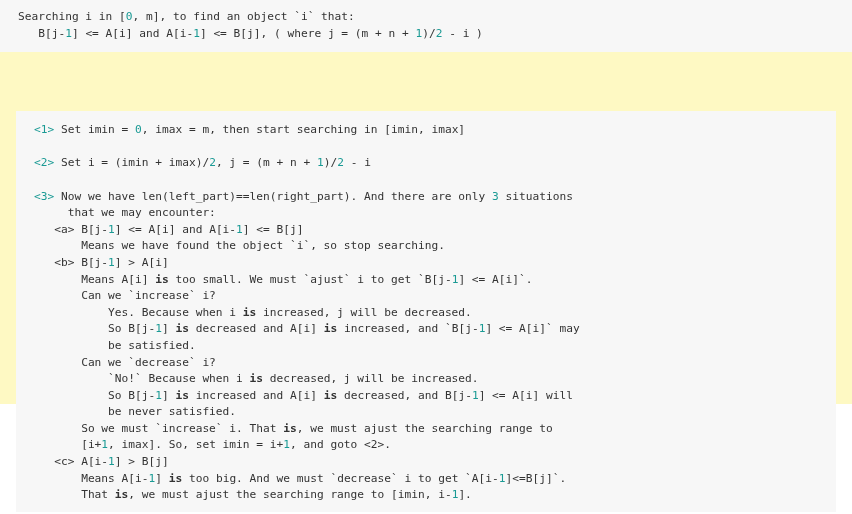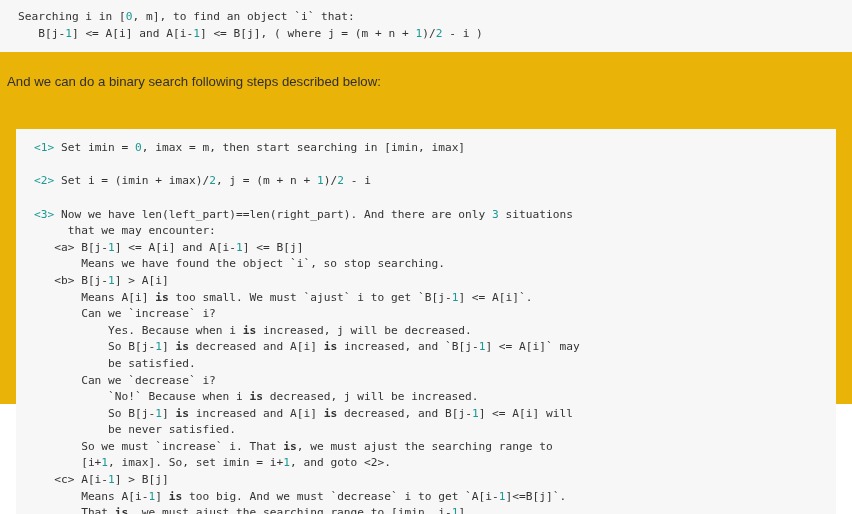--- a/index.html
+++ b/index.html
@@ -11,21 +11,21 @@
     width: 852px;
     height: 514px;
     overflow: hidden;
     font-family: "Liberation Sans", sans-serif;
     color: #2b2b2b;
   }
   .page {
     width: 852px;
     height: 404px;
     position: relative;
-    background: #eab308;
+    background: #fef9c3;
   }
 
   
   .codeblock {
     background: #f7f7f7;
     font-family: "DejaVu Sans Mono", monospace;
     font-size: 11.2px;
     line-height: 16.6px;
     color: #333333;
     white-space: pre;
@@ -66,21 +66,20 @@
 </head>
 <body>
 
 <div class="page">
 
   <pre class="codeblock" id="block-top"><span class="line"><span class="plain">Searching i in [</span><span class="num">0</span><span class="plain">, m], to find an object `i` that:</span></span>
 <span class="line"><span class="plain">   B[j-</span><span class="num">1</span><span class="plain">] &lt;= A[i] and A[i-</span><span class="num">1</span><span class="plain">] &lt;= B[j], ( where j = (m + n + </span><span class="num">1</span><span class="plain">)/</span><span class="num">2</span><span class="plain"> - i )</span></span></pre>
 
   <div id="spacer-a"></div>
 
-  <p class="prose">And we can do a binary search following steps described below:</p>
 
   <div id="spacer-b"></div>
 
   <pre class="codeblock" id="block-main"><span class="line"><span class="mark">&lt;1&gt;</span><span class="plain"> Set imin = </span><span class="num">0</span><span class="plain">, imax = m, then start searching in [imin, imax]</span></span>
 <span class="line"></span>
 <span class="line"><span class="mark">&lt;2&gt;</span><span class="plain"> Set i = (imin + imax)/</span><span class="num">2</span><span class="plain">, j = (m + n + </span><span class="num">1</span><span class="plain">)/</span><span class="num">2</span><span class="plain"> - i</span></span>
 <span class="line"></span>
 <span class="line"><span class="mark">&lt;3&gt;</span><span class="plain"> Now we have len(left_part)==len(right_part). And there are only </span><span class="num">3</span><span class="plain"> situations</span></span>
 <span class="line"><span class="plain">     that we may encounter:</span></span>
 <span class="line"><span class="plain">   &lt;a&gt; B[j-</span><span class="num">1</span><span class="plain">] &lt;= A[i] and A[i-</span><span class="num">1</span><span class="plain">] &lt;= B[j]</span></span>

